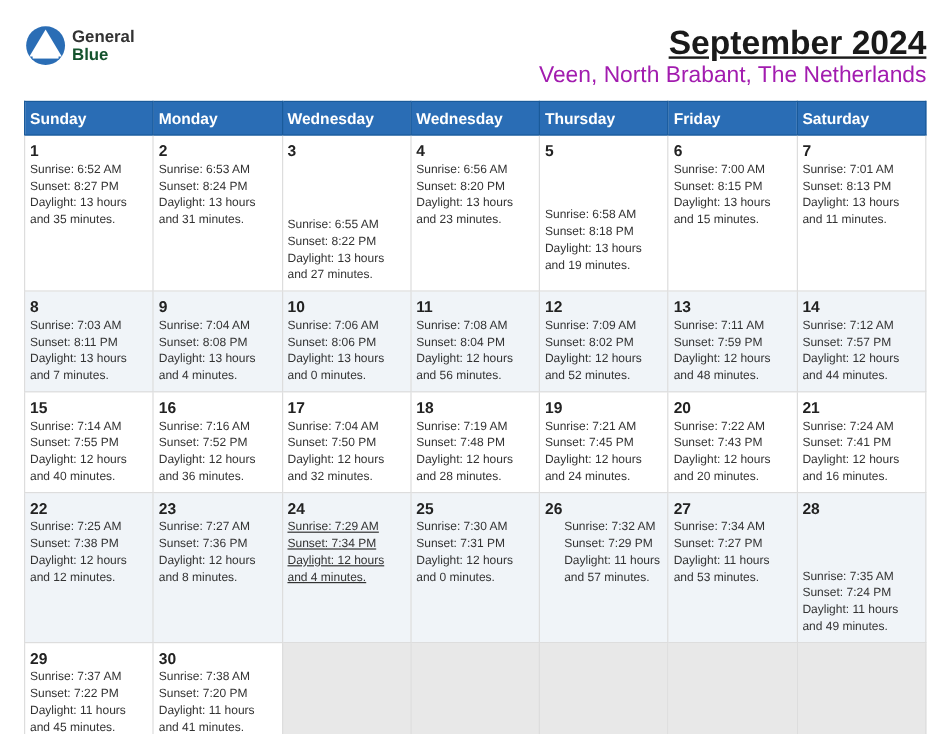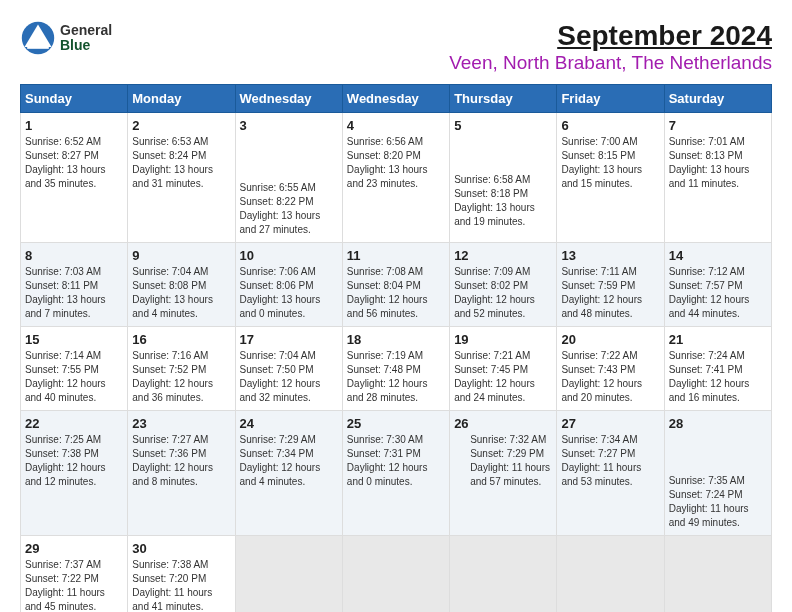--- a/index.html
+++ b/index.html
@@ -288,21 +288,21 @@
         </td>
         <td>
           <span class="day-num">23</span>
           <div class="day-info" style="white-space: pre-line;">Sunrise: 7:27 AM
 Sunset: 7:36 PM
 Daylight: 12 hours
 and 8 minutes.</div>
         </td>
         <td>
           <span class="day-num">24</span>
-          <div class="day-info" style="white-space: pre-line;">Sunrise: 7:29 AM
+          <div class="day-info" style="white-space: pre-line; text-decoration: underline;">Sunrise: 7:29 AM
 Sunset: 7:34 PM
 Daylight: 12 hours
 and 4 minutes.</div>
         </td>
         <td>
           <span class="day-num">25</span>
           <div class="day-info" style="white-space: pre-line;">Sunrise: 7:30 AM
 Sunset: 7:31 PM
 Daylight: 12 hours
 and 0 minutes.</div>

